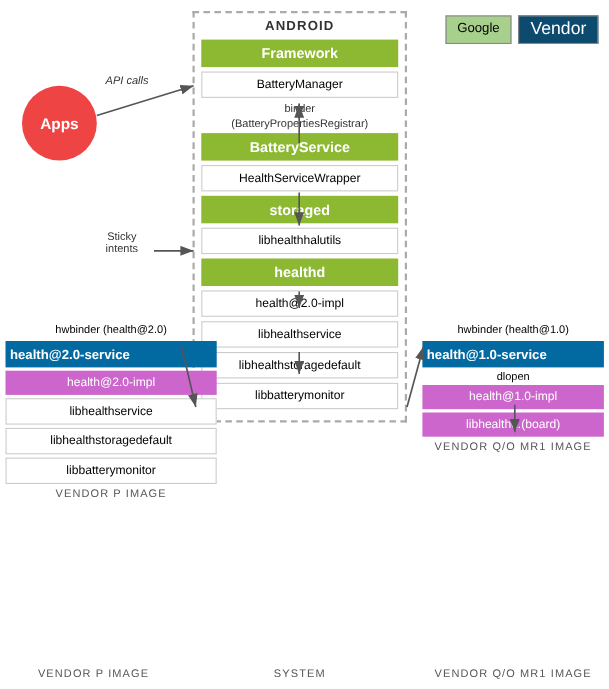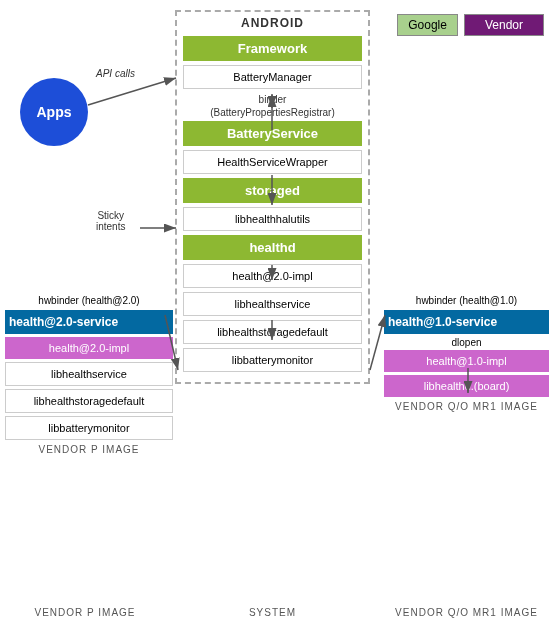--- a/index.html
+++ b/index.html
@@ -28,24 +28,24 @@
       gap: 6px;
     }
     .label-google {
       background: #a8d08d;
       border: 1px solid #888;
       padding: 3px 10px;
       font-size: 12px;
       text-align: center;
     }
     .label-vendor {
-      background: #701a75;
+      background: #0c4a6e;
       border: 1px solid #888;
-      padding: 3px 20px;
-      font-size: 12px;
+      padding: 3px 10px;
+      font-size: 16px;
       color: #fff;
     }
 
     
     .android-column {
       position: absolute;
       left: 175px;
       top: 10px;
       width: 195px;
       border: 2px dashed #aaa;
@@ -79,36 +79,36 @@
       margin-bottom: 4px;
     }
 
     
     .apps-circle {
       position: absolute;
       left: 20px;
       top: 78px;
       width: 68px;
       height: 68px;
-      background: #1d4ed8;
+      background: #ef4444;
       border-radius: 50%;
       display: flex;
       align-items: center;
       justify-content: center;
       font-size: 14px;
       font-weight: bold;
       color: #fff;
     }
 
     
     .vendor-p-column {
       position: absolute;
       left: 5px;
       top: 295px;
-      width: 168px;
+      width: 192px;
     }
     .vendor-p-title {
       text-align: center;
       font-size: 10px;
       letter-spacing: 1px;
       color: #555;
       margin-top: 4px;
     }
 
     

